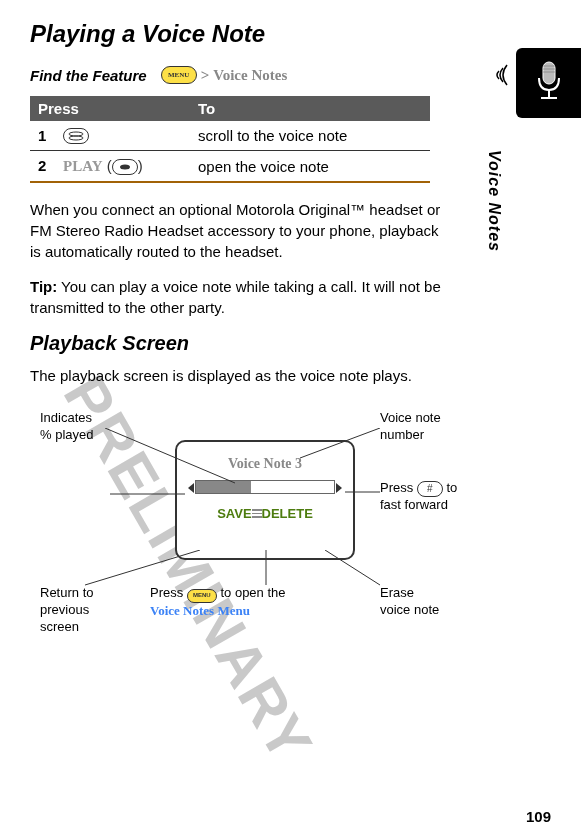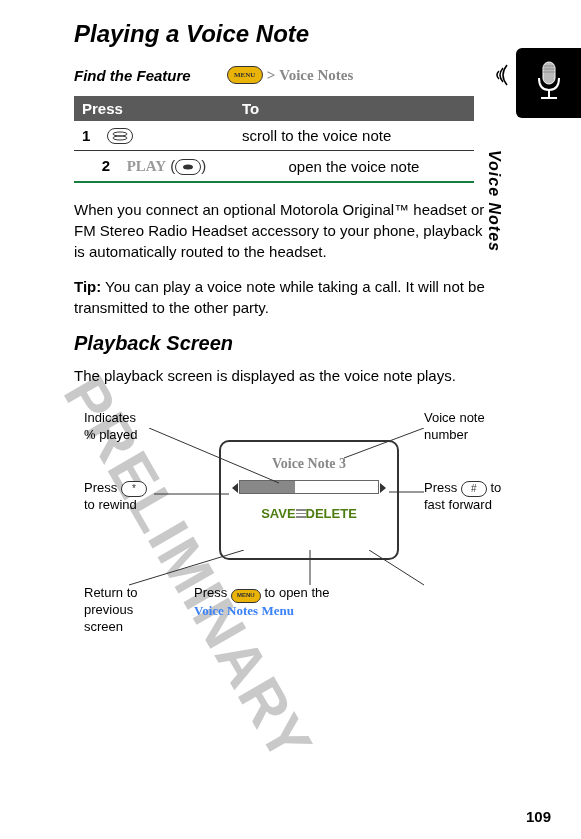--- a/index.html
+++ b/index.html
@@ -7,33 +7,32 @@
       width: 581px;
       height: 839px;
       font-family: Arial, Helvetica, sans-serif;
       background: #fff;
       position: relative;
       overflow: hidden;
     }
     .page {
       padding: 20px 16px 20px 30px;
       position: relative;
-      margin-left: 44px;
     }
     .title {
       font-size: 24px;
       font-weight: bold;
       font-style: italic;
       margin-bottom: 18px;
     }
     .find-feature {
       display: flex;
       align-items: center;
       margin-bottom: 12px;
-      gap: 36px;
+      gap: 14px;
     }
     .find-label {
       font-weight: bold;
       font-style: italic;
       font-size: 15px;
     }
     .find-path {
       font-family: 'Comic Sans MS', cursive;
       font-size: 15px;
       color: #888;
@@ -46,21 +45,21 @@
       display: inline-flex;
       align-items: center;
       justify-content: center;
       width: 36px;
       height: 18px;
       border: 1.5px solid #333;
       border-radius: 9px;
       font-size: 7px;
       font-weight: bold;
       color: #333;
-      background: #eab308;
+      background: #fde047;
     }
     .small-key {
       display: inline-flex;
       align-items: center;
       justify-content: center;
       width: 26px;
       height: 16px;
       border: 1.5px solid #333;
       border-radius: 8px;
       font-size: 10px;
@@ -81,22 +80,21 @@
       padding: 4px 8px;
       font-size: 15px;
     }
     .table-row td {
       padding: 6px 8px;
       font-size: 15px;
       border-bottom: 1px solid #333;
       vertical-align: middle;
     }
     .table-row:last-child td {
-      border-bottom: 2px solid #15803d;
-      text-align: center;
+      border-bottom: 2px solid #a16207;
     }
     .step-num {
       font-weight: bold;
     }
     .key-label {
       font-family: 'Comic Sans MS', cursive;
       color: #999;
       font-weight: bold;
     }
     .paren { color: #333; }
@@ -351,24 +349,20 @@
     <svg style="position:absolute; left:75px; top:28px;" width="130" height="60">
         <line x1="0" y1="0" x2="130" y2="55" stroke="#333" stroke-width="1"></line>
       </svg>
 
     <div class="callout" style="left:350px; top:10px; white-space:pre-line;">Voice note
 number</div>
     <svg style="position:absolute; left:270px; top:28px;" width="80" height="35">
         <line x1="80" y1="0" x2="0" y2="30" stroke="#333" stroke-width="1"></line>
       </svg>
 
-    <div class="callout" style="left:10px; top:80px;">
-      <span>Press </span><span class="small-key">*</span><span style="white-space:pre-line">
-to rewind</span>
-    </div>
     <svg style="position:absolute; left:80px; top:90px;" width="75" height="8">
         <line x1="0" y1="4" x2="75" y2="4" stroke="#333" stroke-width="1"></line>
       </svg>
 
     <div class="callout" style="left:350px; top:80px;">
       <span>Press </span><span class="small-key">#</span><span style="white-space:pre-line"> to
 fast forward</span>
     </div>
     <svg style="position:absolute; left:315px; top:88px;" width="35" height="8">
         <line x1="0" y1="4" x2="35" y2="4" stroke="#333" stroke-width="1"></line>
@@ -382,19 +376,21 @@
       </svg>
 
     <div class="callout" style="left:120px; top:185px;">
       <span>Press </span><span class="menu-key" style="font-size:6px;width:30px;height:14px;">MENU</span><span style="white-space:pre-line"> to open the
 </span><span class="menu-text">Voice Notes Menu</span>
     </div>
     <svg style="position:absolute; left:232px; top:150px;" width="8" height="35">
         <line x1="4" y1="0" x2="4" y2="35" stroke="#333" stroke-width="1"></line>
       </svg>
 
+    <div class="callout" style="left:350px; top:185px; white-space:pre-line;">Erase
+voice note</div>
     <svg style="position:absolute; left:295px; top:150px;" width="60" height="40">
         <line x1="0" y1="0" x2="55" y2="35" stroke="#333" stroke-width="1"></line>
       </svg>
   </div>
 </div>
 
 <div class="page-num">109</div>
 
 </body></html>

